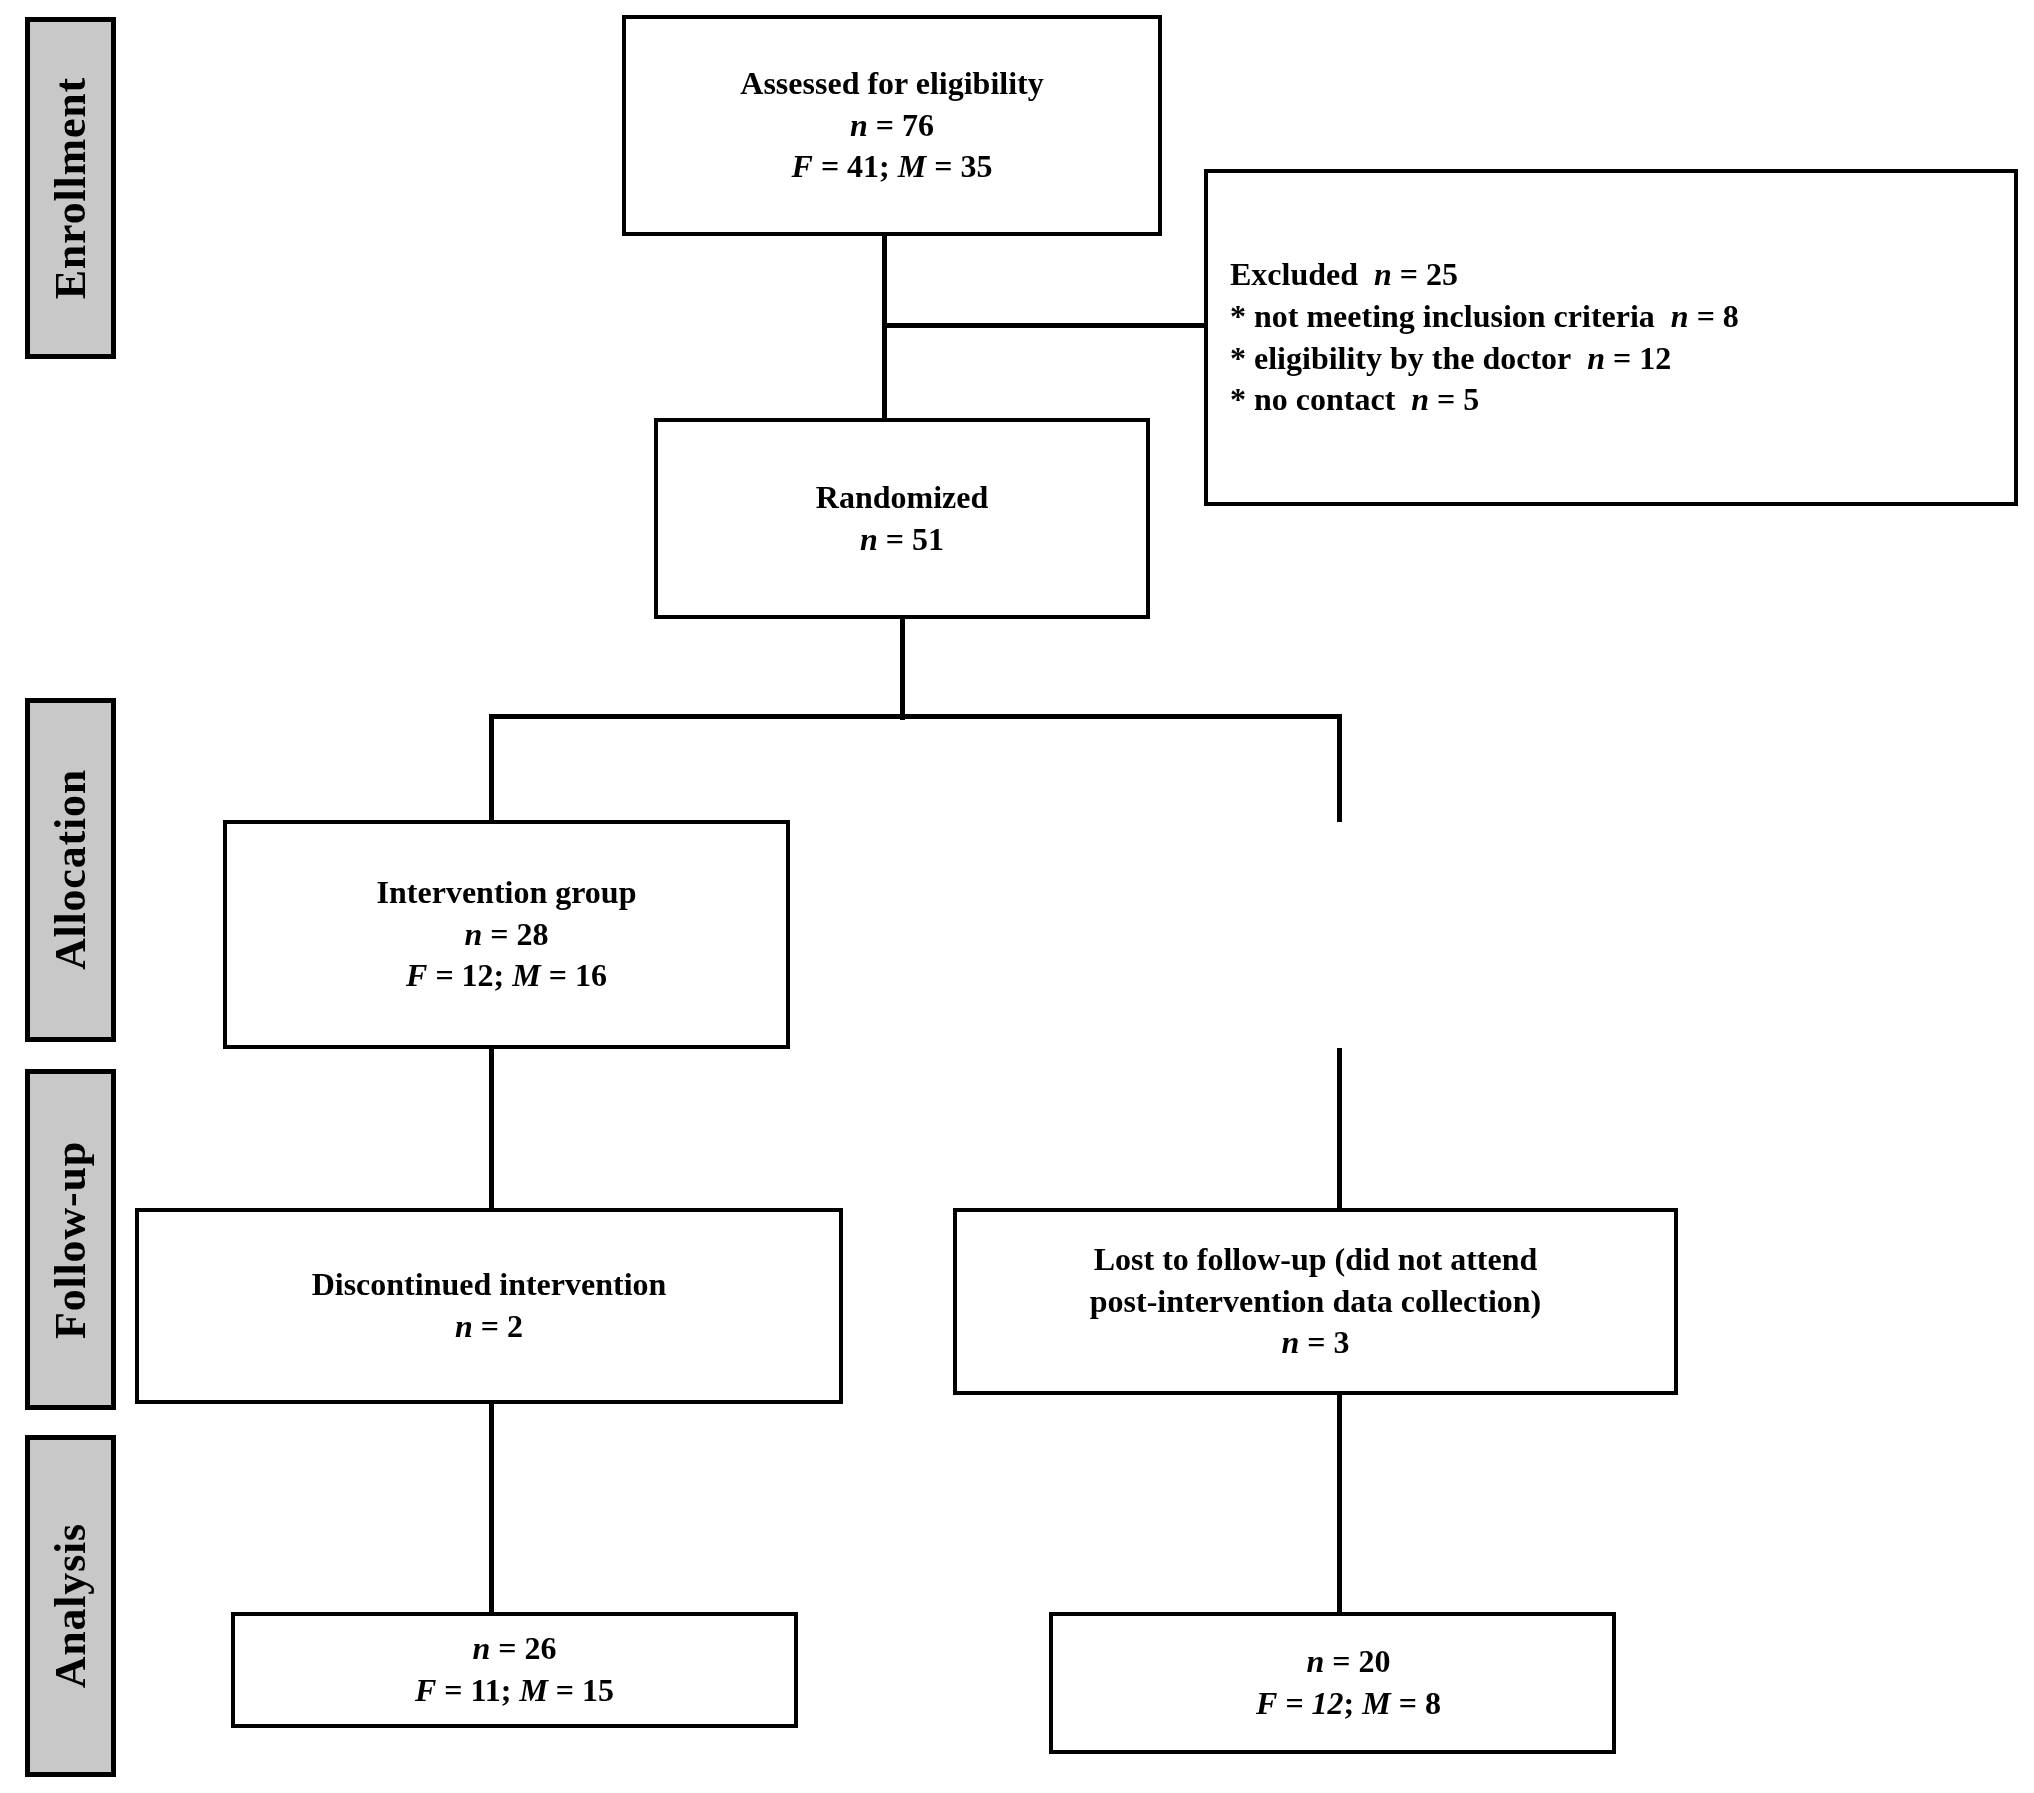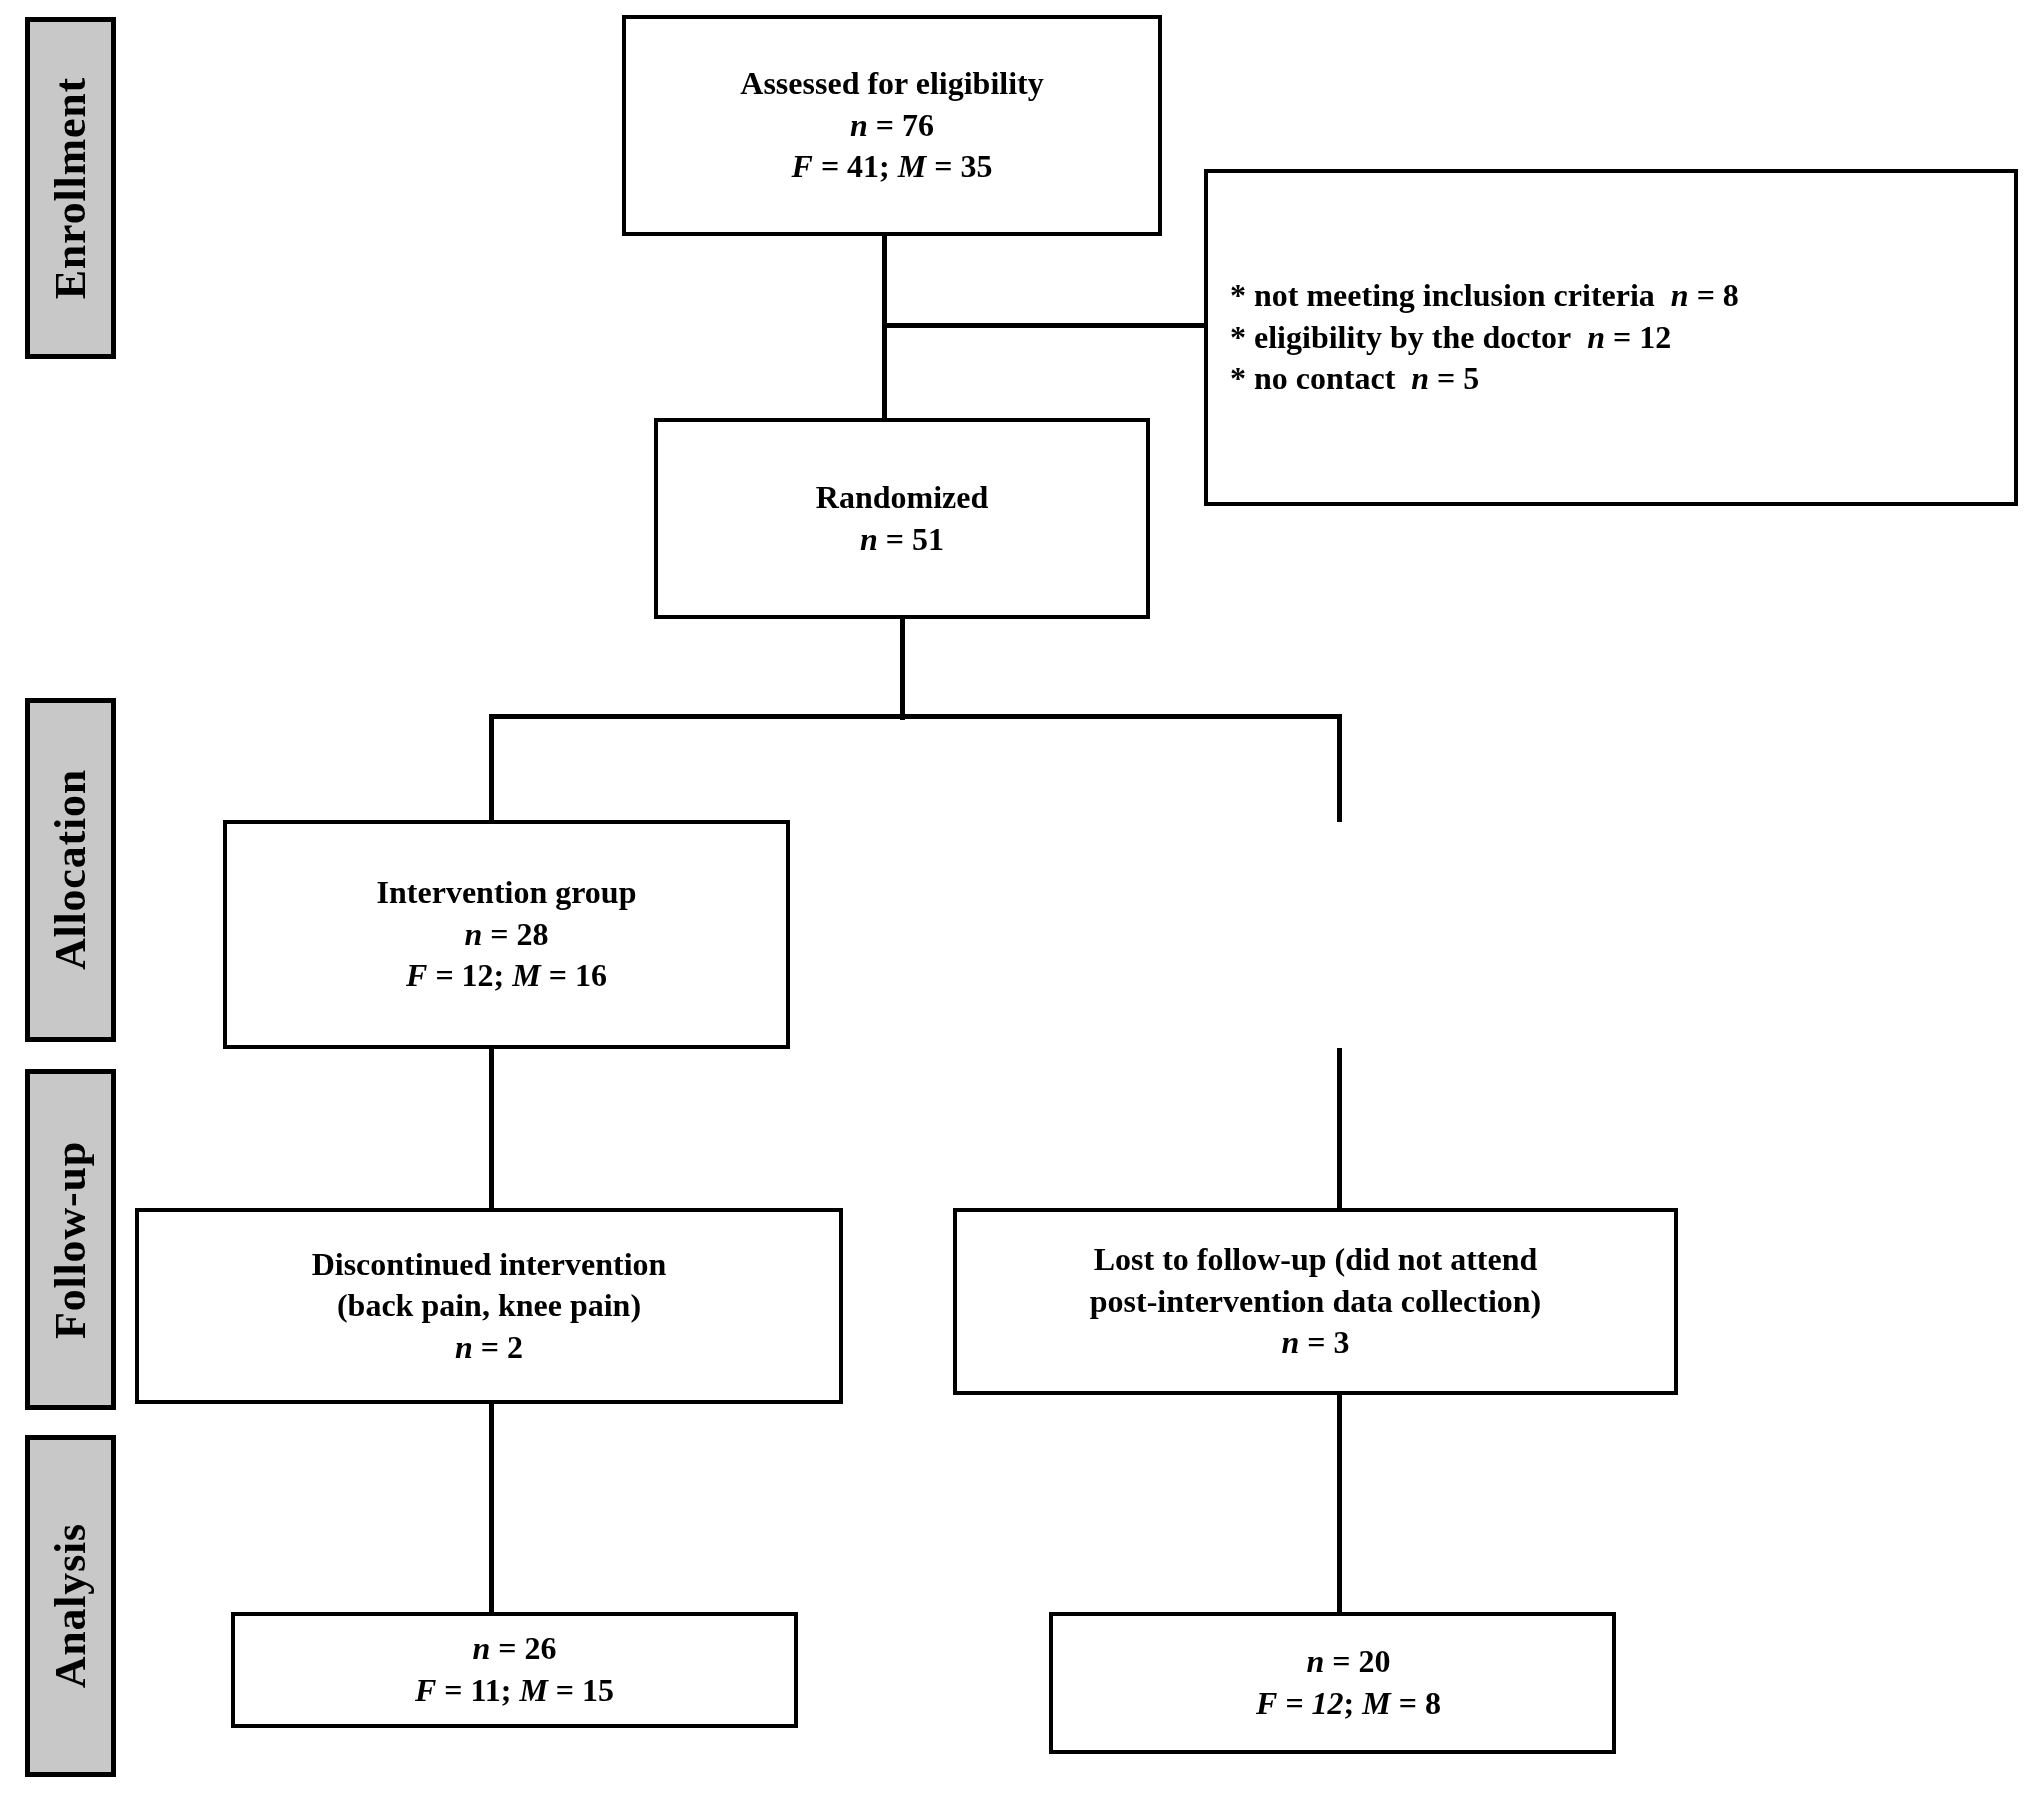--- a/index.html
+++ b/index.html
@@ -103,40 +103,40 @@
 
   <div class="conn" style="left:1337px; top:1393px; width:5px; height:221px;"></div>
 
   <div class="box center" style="left:622px; top:15px; width:540px; height:221px;">
     <div class="ln">Assessed for eligibility</div>
     <div class="ln"><i class="v">n</i><span> = 76</span></div>
     <div class="ln"><i class="v">F</i><span> = 41; </span><i class="v">M</i><span> = 35</span></div>
   </div>
 
   <div class="box left" style="left:1204px; top:169px; width:814px; height:337px;">
+    <div class="ln"><span>Excluded</span>&nbsp;&nbsp;<i class="v">n</i><span> = 25</span></div>
     <div class="ln"><span>* not meeting inclusion criteria</span>&nbsp;&nbsp;<i class="v">n</i><span> = 8</span></div>
     <div class="ln"><span>* eligibility by the doctor</span>&nbsp;&nbsp;<i class="v">n</i><span> = 12</span></div>
     <div class="ln"><span>* no contact</span>&nbsp;&nbsp;<i class="v">n</i><span> = 5</span></div>
   </div>
 
   <div class="box center" style="left:654px; top:418px; width:496px; height:201px;">
     <div class="ln">Randomized</div>
     <div class="ln"><i class="v">n</i><span> = 51</span></div>
   </div>
 
   <div class="box center" style="left:223px; top:820px; width:567px; height:229px;">
     <div class="ln">Intervention group</div>
     <div class="ln"><i class="v">n</i><span> = 28</span></div>
     <div class="ln"><i class="v">F</i><span> = 12; </span><i class="v">M</i><span> = 16</span></div>
   </div>
 
 
   <div class="box center" style="left:135px; top:1208px; width:708px; height:196px;">
     <div class="ln">Discontinued intervention</div>
-    <div class="ln">(back pain, knee pain)</div>
     <div class="ln"><i class="v">n</i><span> = 2</span></div>
   </div>
 
   <div class="box center" style="left:953px; top:1208px; width:725px; height:187px;">
     <div class="ln">Lost to follow-up (did not attend</div>
     <div class="ln">post-intervention data collection)</div>
     <div class="ln"><i class="v">n</i><span> = 3</span></div>
   </div>
 
   <div class="box center" style="left:231px; top:1612px; width:567px; height:116px;">

